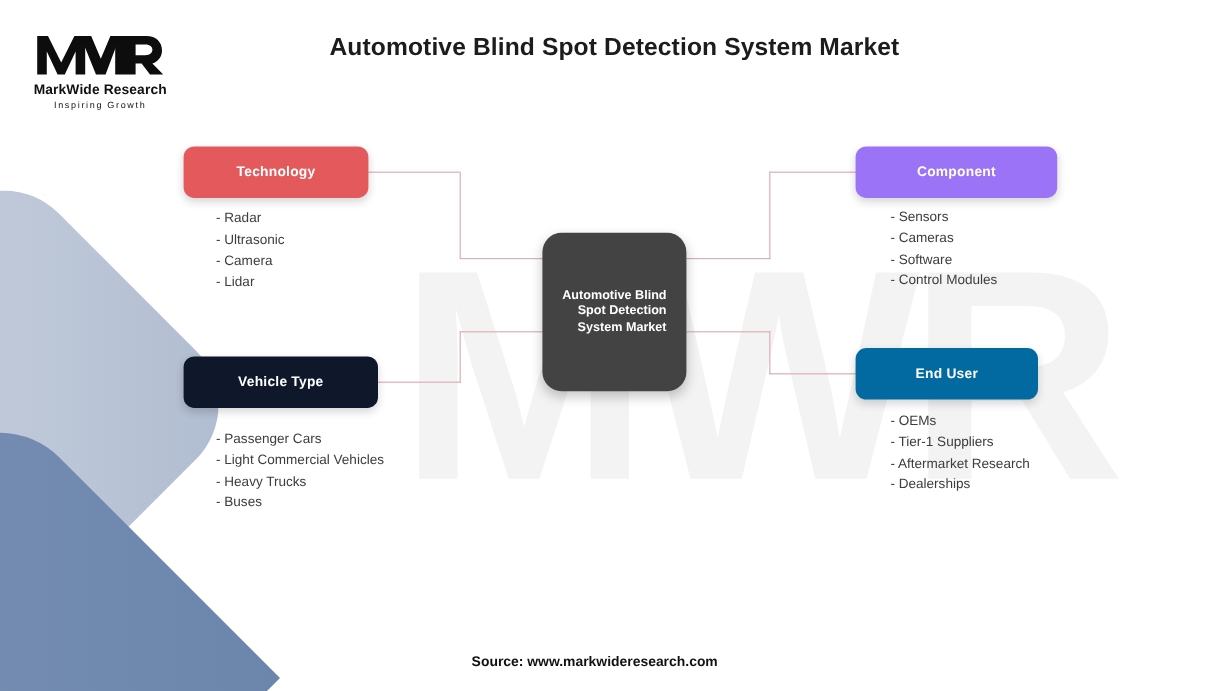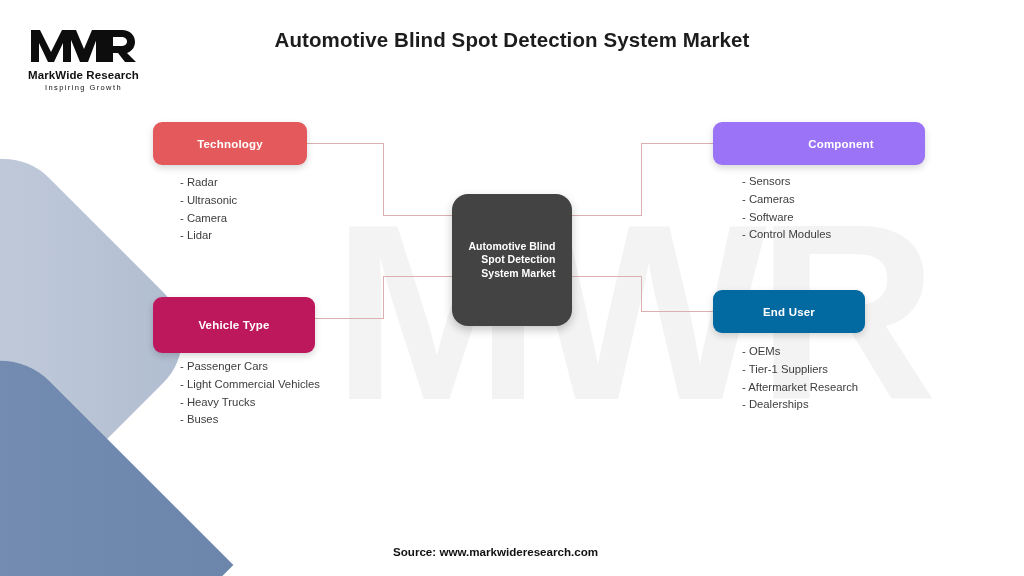--- a/index.html
+++ b/index.html
@@ -75,22 +75,22 @@
     background:#434343;border-radius:16px;
     display:flex;align-items:center;justify-content:center;
     box-shadow:0 4px 10px rgba(0,0,0,.22);
   }
   .center-node .label{
     color:#fff;font-size:10.5px;font-weight:700;line-height:13.5px;
     text-align:right;padding:0 8px;
   }
 
   #node-technology{left:153px;top:122px;width:154px;height:43px;background:#e4595b;}
-  #node-component {left:713px;top:122px;width:168px;height:43px;background:#9a73f6;padding-left:44px;}
-  #node-vehicle   {left:153px;top:297px;width:162px;height:56px;background:#be185d;}
+  #node-component {left:713px;top:122px;width:168px;height:43px;background:#9a73f6;}
+  #node-vehicle   {left:153px;top:297px;width:162px;height:43px;background:#0f172a;}
   #node-enduser   {left:713px;top:290px;width:152px;height:43px;background:#0369a1;}
 
   
   .items{position:absolute;font-size:11.3px;color:#3d3d3d;line-height:17.8px;}
   #items-technology{left:180px;top:174px;}
   #items-component {left:742px;top:173px;}
   #items-vehicle   {left:180px;top:358px;}
   #items-enduser   {left:742px;top:343px;}
   .items div{white-space:nowrap;}
 

